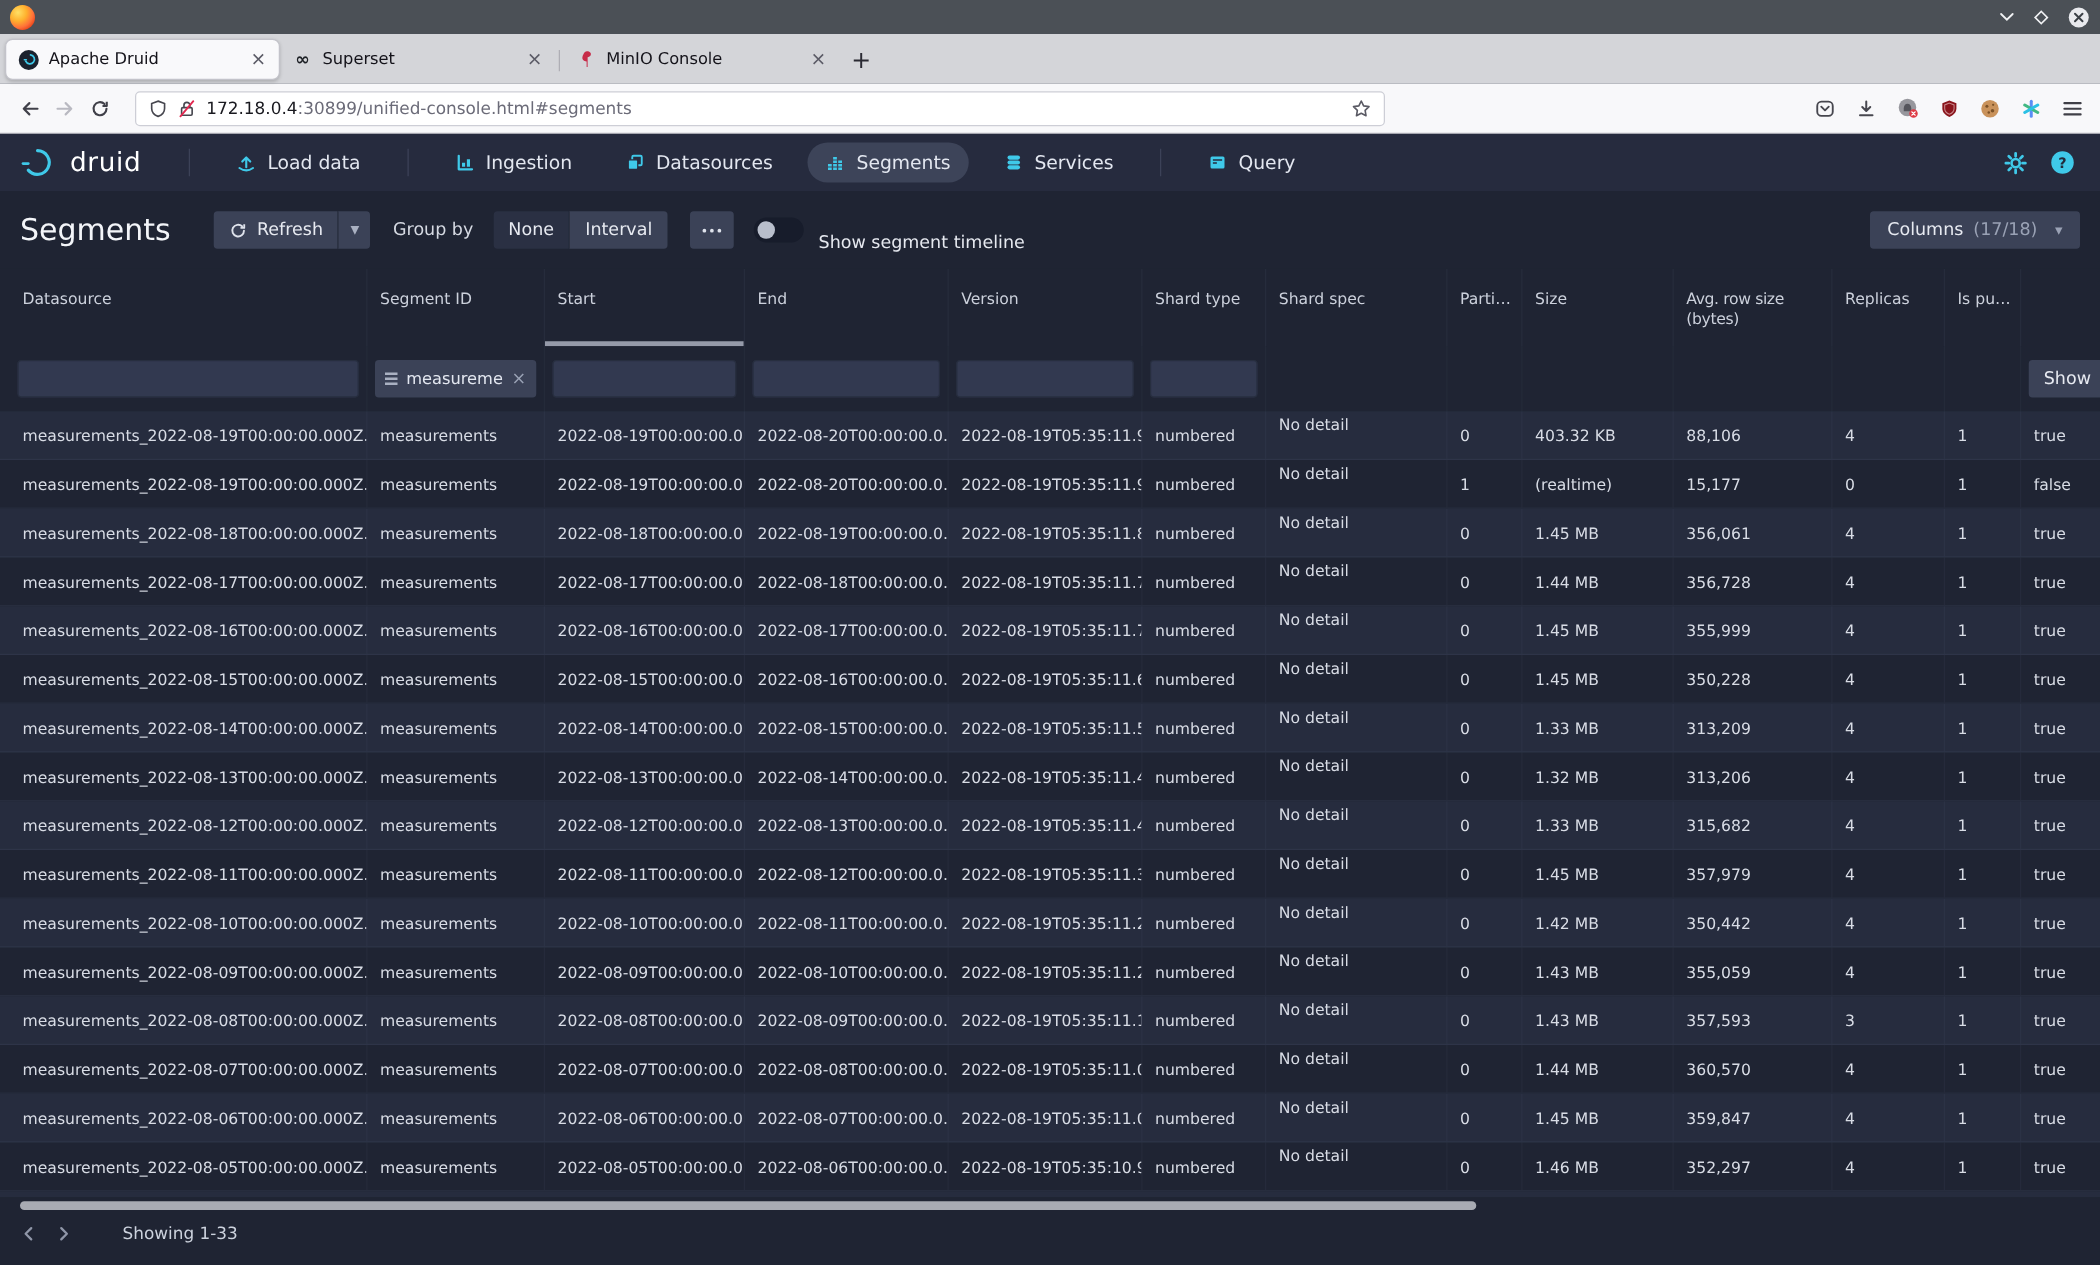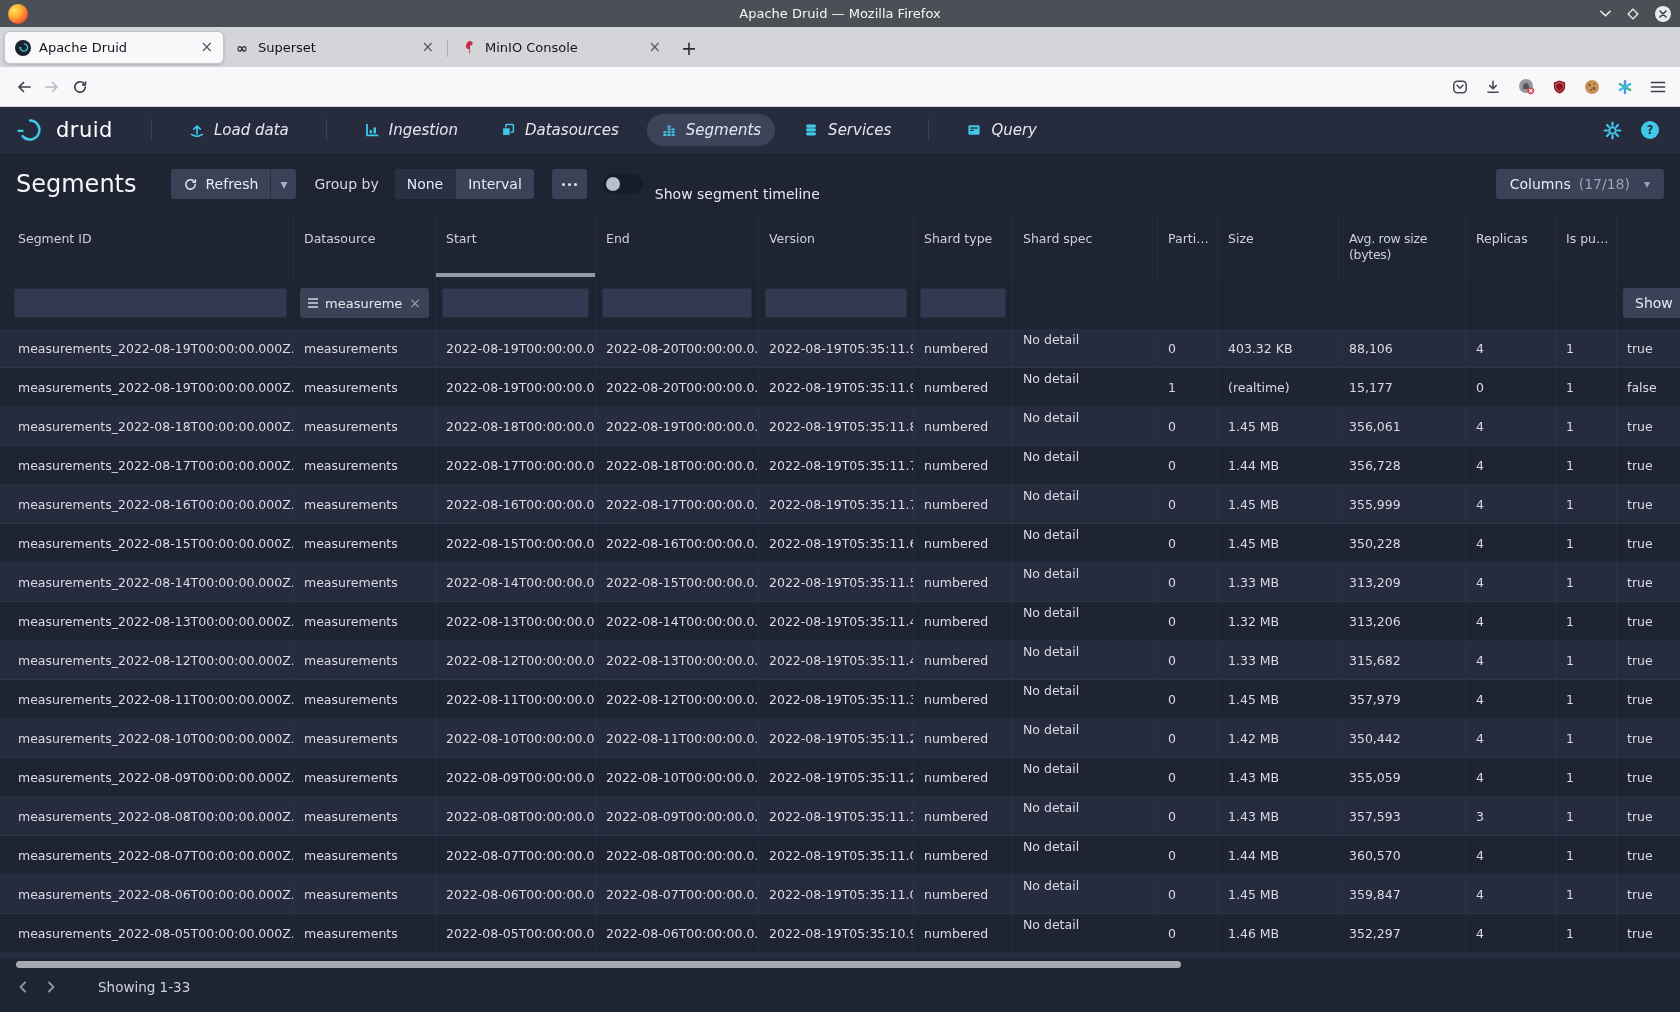--- a/index.html
+++ b/index.html
@@ -31,21 +31,21 @@
   .url-text { font-size:13.5px; white-space:nowrap; overflow:hidden; flex:1; }
   .url-host { color:#19191f; }
   .url-rest { color:#6b6b78; }
   .toolbar-icons { margin-left:auto; display:flex; align-items:center; gap:17px; padding-right:4px; }
 
   
   .druid-nav { height:46px; background:#262b3e; display:flex; align-items:center; padding:16px 14px; }
   .brand { display:flex; align-items:center; gap:8px; margin-right:22px; }
   .brand-text { color:#ffffff; font-size:21px; letter-spacing:.5px; }
   .nav-sep { width:1px; height:22px; background:#3c4258; margin:0 16px; }
-  .nav-item { display:flex; align-items:center; gap:9px; padding:7px 14px; border-radius:17px; margin:0 7px; color:#e3e7f0; font-size:15px; white-space:nowrap;font-style:italic; }
+  .nav-item { display:flex; align-items:center; gap:9px; padding:7px 14px; border-radius:17px; margin:0 7px; color:#e3e7f0; font-size:15px; white-space:nowrap; }
   .nav-item.active { background:#3d4459; }
   .nav-right { margin-left:auto; display:flex; align-items:center; gap:18px; padding-right:6px; }
 
   
   .view-header { height:62px; background:#1f2433; display:flex; align-items:center; padding:0 16px; }
   .page-title { color:#f3f5f9; font-size:24px; font-weight:400; margin-right:34px; }
   .btn { background:#3b4257; color:#e7eaf1; font-size:14px; height:30px; display:flex; align-items:center; border-radius:3px; padding:0 12px; gap:8px; white-space:nowrap; }
   .split { display:flex; }
   .split .main { border-radius:3px 0 0 3px; }
   .split .caret-part { border-radius:0 3px 3px 0; border-left:1px solid #2b3040; padding:0 9px; color:#aab1c2; }
@@ -94,21 +94,20 @@
   .bottom-zone { position:relative; height:58px; background:#1f2433; }
   .hscrollbar { position:absolute; top:3px; left:16px; width:1165px; height:7px; border-radius:3.5px; background:#a8abb3; }
   .pager { position:absolute; top:20px; left:0; right:0; display:flex; align-items:center; padding:0 14px; gap:10px; }
   .pager-text { color:#ccd2dd; font-size:13.5px; margin-left:28px; }
 </style>
 </head>
 <body>
 
 <div class="titlebar">
   <div class="fx-logo"></div>
-  <div class="win-title">Apache Druid — Mozilla Firefox</div>
   <div class="win-controls">
     <span>
       <svg width="13" height="13" viewBox="0 0 14 14">
           <path d="M2 4.5 7 9.5 12 4.5" stroke="#f0f1f3" stroke-width="1.6" fill="none" stroke-linecap="round"></path>
         </svg>
     </span>
     <span>
       <svg width="14" height="14" viewBox="0 0 15 15">
           <rect x="3.8" y="3.8" width="7.4" height="7.4" transform="rotate(45 7.5 7.5)" stroke="#f0f1f3" stroke-width="1.4" fill="none"></rect>
         </svg>
@@ -161,20 +160,40 @@
     <svg width="16" height="16" viewBox="0 0 16 16">
         <path d="M2 8h11M8.5 3.5 13 8l-4.5 4.5" stroke="#b9b9c1" stroke-width="1.7" fill="none" stroke-linecap="round" stroke-linejoin="round"></path>
       </svg>
   </span>
   <span class="nav-btn">
     <svg width="16" height="16" viewBox="0 0 16 16">
         <path d="M13.2 8A5.2 5.2 0 1 1 11.6 4.2" fill="none" stroke="#404049" stroke-width="1.7" stroke-linecap="round"></path>
         <path d="M13.4 2.4v3.4H10" fill="none" stroke="#404049" stroke-width="1.7" stroke-linejoin="round"></path>
       </svg>
   </span>
+  <div class="urlbar">
+    <span>
+      <svg width="15" height="16" viewBox="0 0 16 16">
+          <path d="M8 1.5l5.5 2v4.2c0 3.4-2.4 5.6-5.5 6.8-3.1-1.2-5.5-3.4-5.5-6.8V3.5Z" fill="none" stroke="#47474f" stroke-width="1.4"></path>
+        </svg>
+    </span>
+    <span>
+      <svg width="15" height="16" viewBox="0 0 16 16">
+          <rect x="3.5" y="7" width="9" height="6.5" rx="1" fill="none" stroke="#47474f" stroke-width="1.4"></rect>
+          <path d="M5.5 7V5a2.5 2.5 0 0 1 5 0v2" fill="none" stroke="#47474f" stroke-width="1.4"></path>
+          <path d="M2.5 14.5 13.5 1.5" stroke="#e22850" stroke-width="1.6" stroke-linecap="round"></path>
+        </svg>
+    </span>
+    <span class="url-text"><span class="url-host">172.18.0.4</span><span class="url-rest">:30899/unified-console.html#segments</span></span>
+    <span>
+      <svg width="16" height="16" viewBox="0 0 16 16">
+          <path d="M8 1.8l1.9 3.9 4.3.6-3.1 3 .7 4.3L8 11.6l-3.8 2 .7-4.3-3.1-3 4.3-.6Z" fill="none" stroke="#5a5a64" stroke-width="1.3" stroke-linejoin="round"></path>
+        </svg>
+    </span>
+  </div>
   <div class="toolbar-icons">
     <span>
       <svg width="16" height="16" viewBox="0 0 16 16">
           <rect x="1.8" y="2.3" width="12.4" height="11.4" rx="3.4" fill="none" stroke="#47474f" stroke-width="1.5"></rect>
           <path d="M5 6.3l3 3 3-3" fill="none" stroke="#47474f" stroke-width="1.5" stroke-linecap="round" stroke-linejoin="round"></path>
         </svg>
     </span>
     <span>
       <svg width="16" height="16" viewBox="0 0 16 16">
           <path d="M8 2.2v7.2M4.8 6.6 8 9.8l3.2-3.2" fill="none" stroke="#47474f" stroke-width="1.6" stroke-linecap="round" stroke-linejoin="round"></path>
@@ -336,22 +355,22 @@
   </div>
   <div class="btn columns-btn">
     <span>Columns</span>
     <span class="muted">(17/18)</span>
     <span class="caret-glyph">▾</span>
   </div>
 </div>
 
 <div class="table-wrap">
   <div class="grid-head">
+    <div class="h-cell">Datasource</div>
     <div class="h-cell">Segment ID</div>
-    <div class="h-cell">Datasource</div>
     <div class="h-cell"><span>Start</span><span class="sort-underline"></span></div>
     <div class="h-cell">End</div>
     <div class="h-cell">Version</div>
     <div class="h-cell">Shard type</div>
     <div class="h-cell">Shard spec</div>
     <div class="h-cell">Partition</div>
     <div class="h-cell">Size</div>
     <div class="h-cell wrap">Avg. row size (bytes)</div>
     <div class="h-cell">Replicas</div>
     <div class="h-cell">Is published</div>

